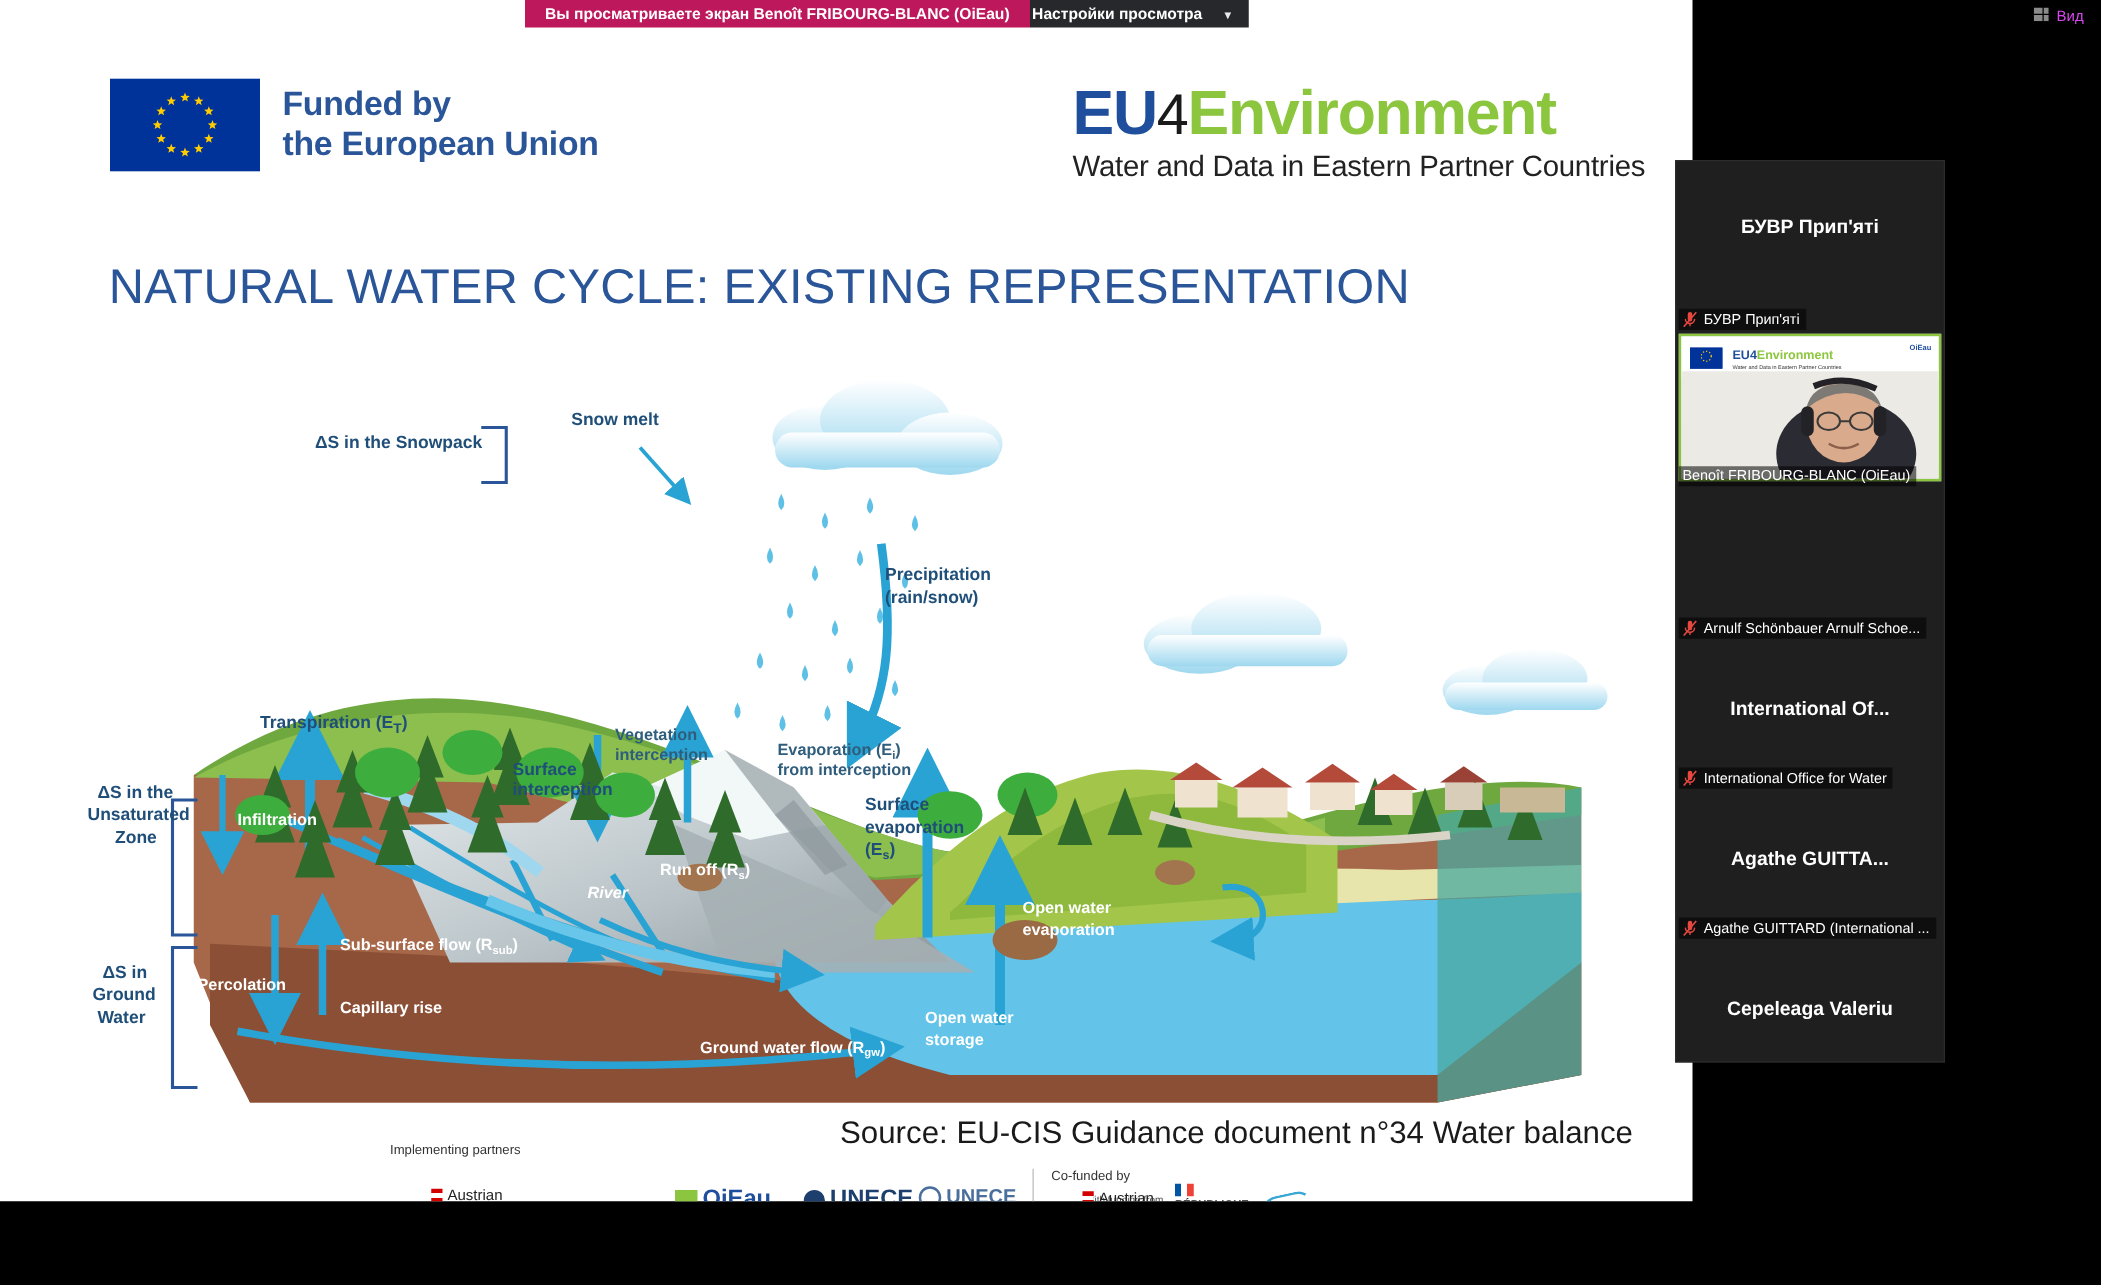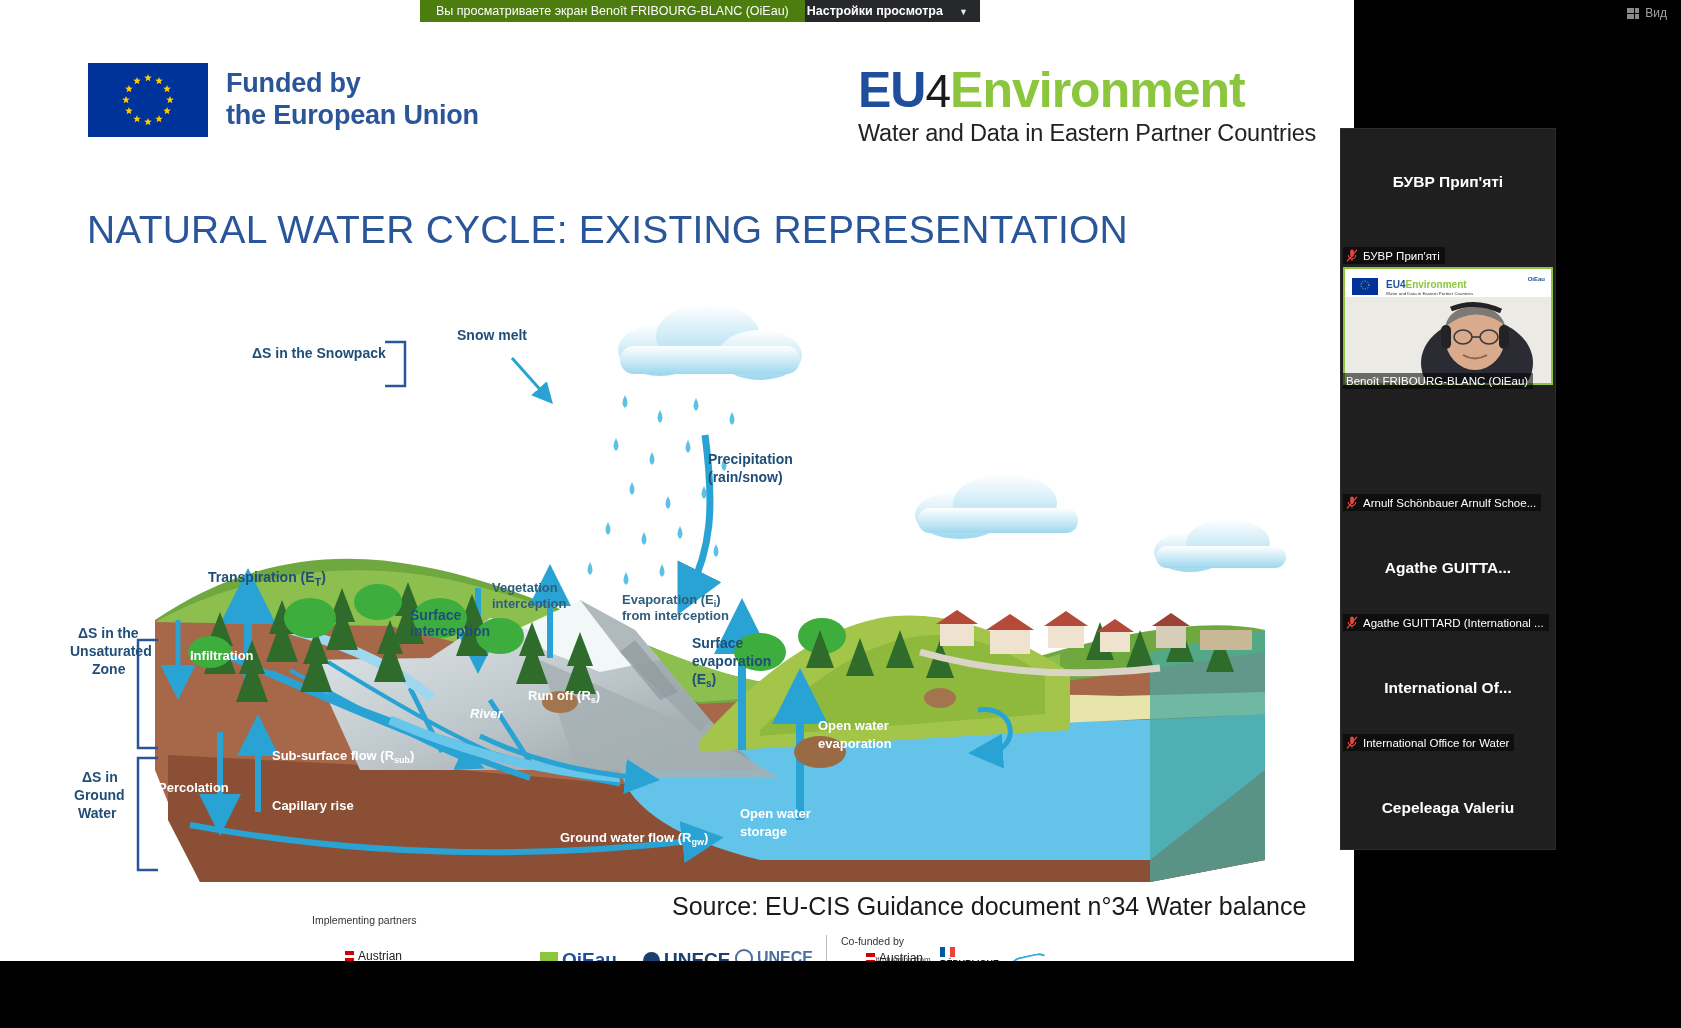--- a/index.html
+++ b/index.html
@@ -11,22 +11,22 @@
   }
   #root { position: relative; width: 1681px; height: 1028px; background: #000; }
 
   
   #share-banner {
     position: absolute; left: 420px; top: 0px;
     height: 22px; display: flex; align-items: stretch;
     z-index: 60;
   }
   #share-banner .green {
-    background: #4d7c0f; color: #ffffff;
-    font-size: 12.5px; font-weight: 400;
+    background: #be185d; color: #ffffff;
+    font-size: 12.5px; font-weight: 700;
     display: flex; align-items: center; justify-content: center;
     padding: 0 16px; white-space: nowrap;
   }
   #share-banner .settings {
     background: #26282b; color: #ffffff;
     font-size: 12.5px; font-weight: 600;
     display: flex; align-items: center; gap: 16px;
     padding: 0 12px 0 2px; white-space: nowrap;
   }
   #share-banner .settings .chev {
@@ -133,22 +133,22 @@
   .p-thumb .minie4e .a .b { color: #1f4e9c; }
   .p-thumb .minie4e .a .g { color: #8cc63e; }
   .p-thumb .minie4e .c { font-size: 4.4px; color: #333; }
   .p-thumb .oieau { position: absolute; right: 6px; top: 7px; font-size: 6px; color: #1f4e9c; font-weight: bold; }
   .p-thumb .person { position: absolute; left: 0; bottom: 0; width: 100%; height: 86px;
     background: linear-gradient(#f2f2f0, #e6e6e2); overflow: hidden; }
 
   
   #view-btn {
     position: absolute; right: 14px; top: 6px;
-    color: #a3a3a3; font-size: 12px;
-    display: flex; align-items: center; gap: 6px; z-index: 70;
+    color: #d946ef; font-size: 12px;
+    display: flex; align-items: flex-start; gap: 6px; z-index: 70;
   }
   #view-btn .grid-ico { width: 12px; height: 11px; display: block; }
 
   
 </style>
 </head>
 <body>
 
 <div id="root">
 
@@ -511,45 +511,45 @@
           <path d="M4.2 2.3a1.8 1.8 0 013.6 0v4a1.8 1.8 0 01-3.6 0z" fill="#e8483f"></path>
           <path d="M2.3 6.1a3.7 3.7 0 007.4 0" stroke="#e8483f" stroke-width="1.1" fill="none"></path>
           <path d="M6 9.8v2.2" stroke="#e8483f" stroke-width="1.1"></path>
           <path d="M1 12.4L11 .8" stroke="#e8483f" stroke-width="1.3"></path>
         </svg>
         <span>Arnulf Schönbauer Arnulf Schoe...</span>
       </div>
     </div>
 
     <div class="p-tile" style="height:120px;">
+      <div class="p-name-big" style="padding-top:44px;">International  Of...</div>
+      <div class="p-name-tag">
+        <svg class="mic-off" viewBox="0 0 12 13">
+          <path d="M4.2 2.3a1.8 1.8 0 013.6 0v4a1.8 1.8 0 01-3.6 0z" fill="#e8483f"></path>
+          <path d="M2.3 6.1a3.7 3.7 0 007.4 0" stroke="#e8483f" stroke-width="1.1" fill="none"></path>
+          <path d="M6 9.8v2.2" stroke="#e8483f" stroke-width="1.1"></path>
+          <path d="M1 12.4L11 .8" stroke="#e8483f" stroke-width="1.3"></path>
+        </svg>
+        <span>International Office for Water</span>
+      </div>
+    </div>
+
+    <div class="p-tile" style="height:120px;">
       <div class="p-name-big" style="padding-top:44px;">Agathe  GUITTA...</div>
       <div class="p-name-tag">
         <svg class="mic-off" viewBox="0 0 12 13">
           <path d="M4.2 2.3a1.8 1.8 0 013.6 0v4a1.8 1.8 0 01-3.6 0z" fill="#e8483f"></path>
           <path d="M2.3 6.1a3.7 3.7 0 007.4 0" stroke="#e8483f" stroke-width="1.1" fill="none"></path>
           <path d="M6 9.8v2.2" stroke="#e8483f" stroke-width="1.1"></path>
           <path d="M1 12.4L11 .8" stroke="#e8483f" stroke-width="1.3"></path>
         </svg>
         <span>Agathe GUITTARD (International ...</span>
       </div>
     </div>
 
     <div class="p-tile" style="height:120px;">
-      <div class="p-name-big" style="padding-top:44px;">International  Of...</div>
-      <div class="p-name-tag">
-        <svg class="mic-off" viewBox="0 0 12 13">
-          <path d="M4.2 2.3a1.8 1.8 0 013.6 0v4a1.8 1.8 0 01-3.6 0z" fill="#e8483f"></path>
-          <path d="M2.3 6.1a3.7 3.7 0 007.4 0" stroke="#e8483f" stroke-width="1.1" fill="none"></path>
-          <path d="M6 9.8v2.2" stroke="#e8483f" stroke-width="1.1"></path>
-          <path d="M1 12.4L11 .8" stroke="#e8483f" stroke-width="1.3"></path>
-        </svg>
-        <span>International Office for Water</span>
-      </div>
-    </div>
-
-    <div class="p-tile" style="height:120px;">
       <div class="p-name-big" style="padding-top:44px;">Cepeleaga Valeriu</div>
 
     </div>
 
   </div>
 
 </div>
 
 </body></html>

